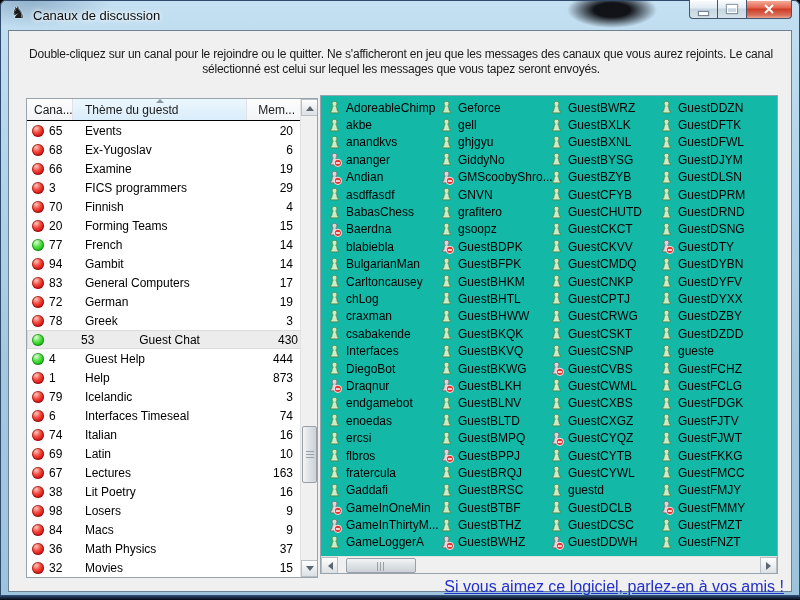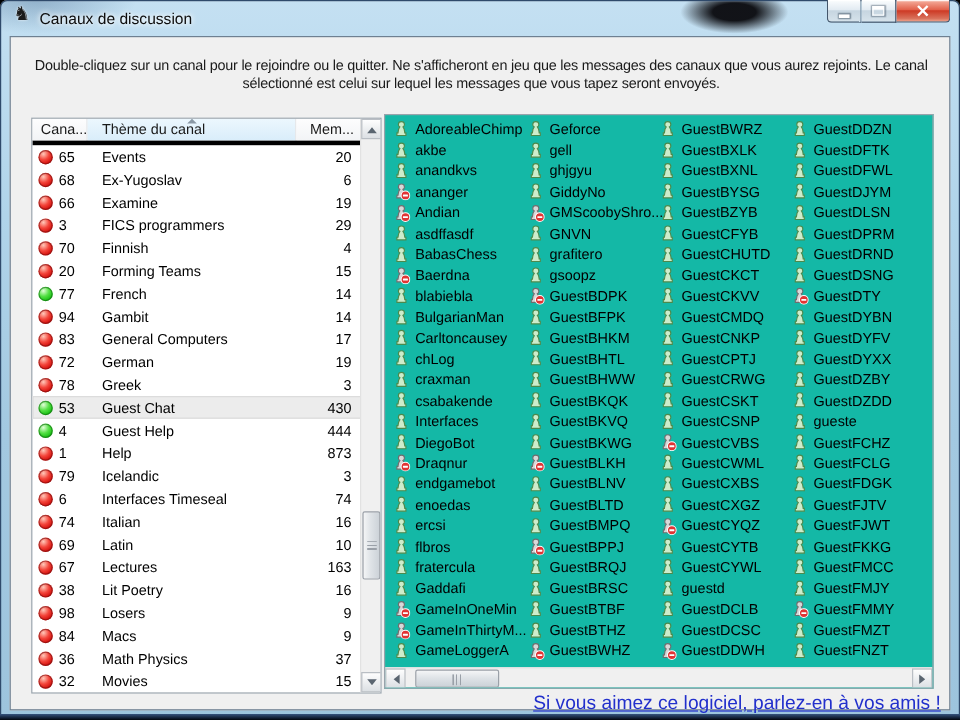--- a/index.html
+++ b/index.html
@@ -40,33 +40,33 @@
   
   .client { position:absolute; left:8px; top:30px; width:784px; height:562px;
     background:#f0f0f0; border:1px solid #6e8091; }
   .instructions { position:absolute; left:10px; top:16px; width:764px; margin:0;
     font-size:12px; line-height:15px; color:#1a1a1a; letter-spacing:-0.2px;text-align:center; }
 
   
   .listview { position:absolute; left:17px; top:67px; width:292px; height:480px;
     background:#fff; border:1px solid #99a3ac; overflow:hidden; }
   .thead { position:absolute; left:0; top:0; width:275px; height:22px; display:flex;
-    border-bottom:4px solid #000000; }
+    border-bottom:1px solid #000000; }
   .th { position:relative; display:flex; align-items:center; height:100%;
     font-size:12px; color:#1a1a1a; background:linear-gradient(#fdfdfe,#f2f4f6);
     border-right:1px solid #e0e3e6; padding-left:7px; white-space:nowrap; overflow:hidden; }
   .th.c1 { width:46px; }
   .th.c2 { width:174px; padding-left:12px; }
   .th.c3 { width:55px; justify-content:flex-end; padding-right:7px; border-right:none; }
   .th.sorted { background:linear-gradient(#ecf7fe,#d9edfa); }
   .sort-arrow { position:absolute; top:0; left:50%; margin-left:-4px; width:0; height:0;
     border:4px solid transparent; border-top:none; border-bottom:4px solid #8a98a5; }
   .tbody { position:absolute; left:0; top:22px; width:275px; }
   .crow { display:flex; align-items:center; height:19px; padding-left:5px; width:275px; }
-  .crow.sel { background:#ececec; box-shadow: inset 0 0 0 1px #dcdcdc; }
+  .crow.sel { background:#ececec; box-shadow: inset 0 0 0 1px #dcdcdc; gap: 32px; }
   .led { width:12px; height:12px; border-radius:50%; flex:0 0 12px; }
   .led.red { background:radial-gradient(circle at 35% 28%, #ffc9ba 0%, #f4463c 40%, #d6130f 70%, #8e0404 100%);
     box-shadow: inset 0 0 0 1px rgba(120,20,20,.6); }
   .led.green { background:radial-gradient(circle at 35% 28%, #e2ffd9 0%, #55e045 40%, #1cc216 70%, #077a07 100%);
     box-shadow: inset 0 0 0 1px rgba(20,110,20,.6); }
   .cnum { margin-left:5px; width:25px; }
   .ctheme { margin-left:11px; width:160px; white-space:nowrap; overflow:hidden; }
   .cmem { width:52px; text-align:right; padding-right:4px; }
 
   
@@ -131,21 +131,21 @@
 
   <div class="client">
 
     <p class="instructions">Double-cliquez sur un canal pour le rejoindre ou le quitter. Ne s'afficheront en jeu que les messages des canaux que vous aurez rejoints. Le canal sélectionné est celui sur lequel les messages que vous tapez seront envoyés.</p>
 
     <div class="listview">
       <div class="thead">
         <div class="th c1">Cana...</div>
         <div class="th c2 sorted">
           <span class="sort-arrow"></span>
-          <span>Thème du canal</span>
+          <span>Thème du guestd</span>
         </div>
         <div class="th c3">Mem...</div>
       </div>
       <div class="tbody" id="channel-rows">
           <div class="crow">
             <span class="led red"></span>
             <span class="cnum">65</span>
             <span class="ctheme">Events</span>
             <span class="cmem">20</span>
           </div>

